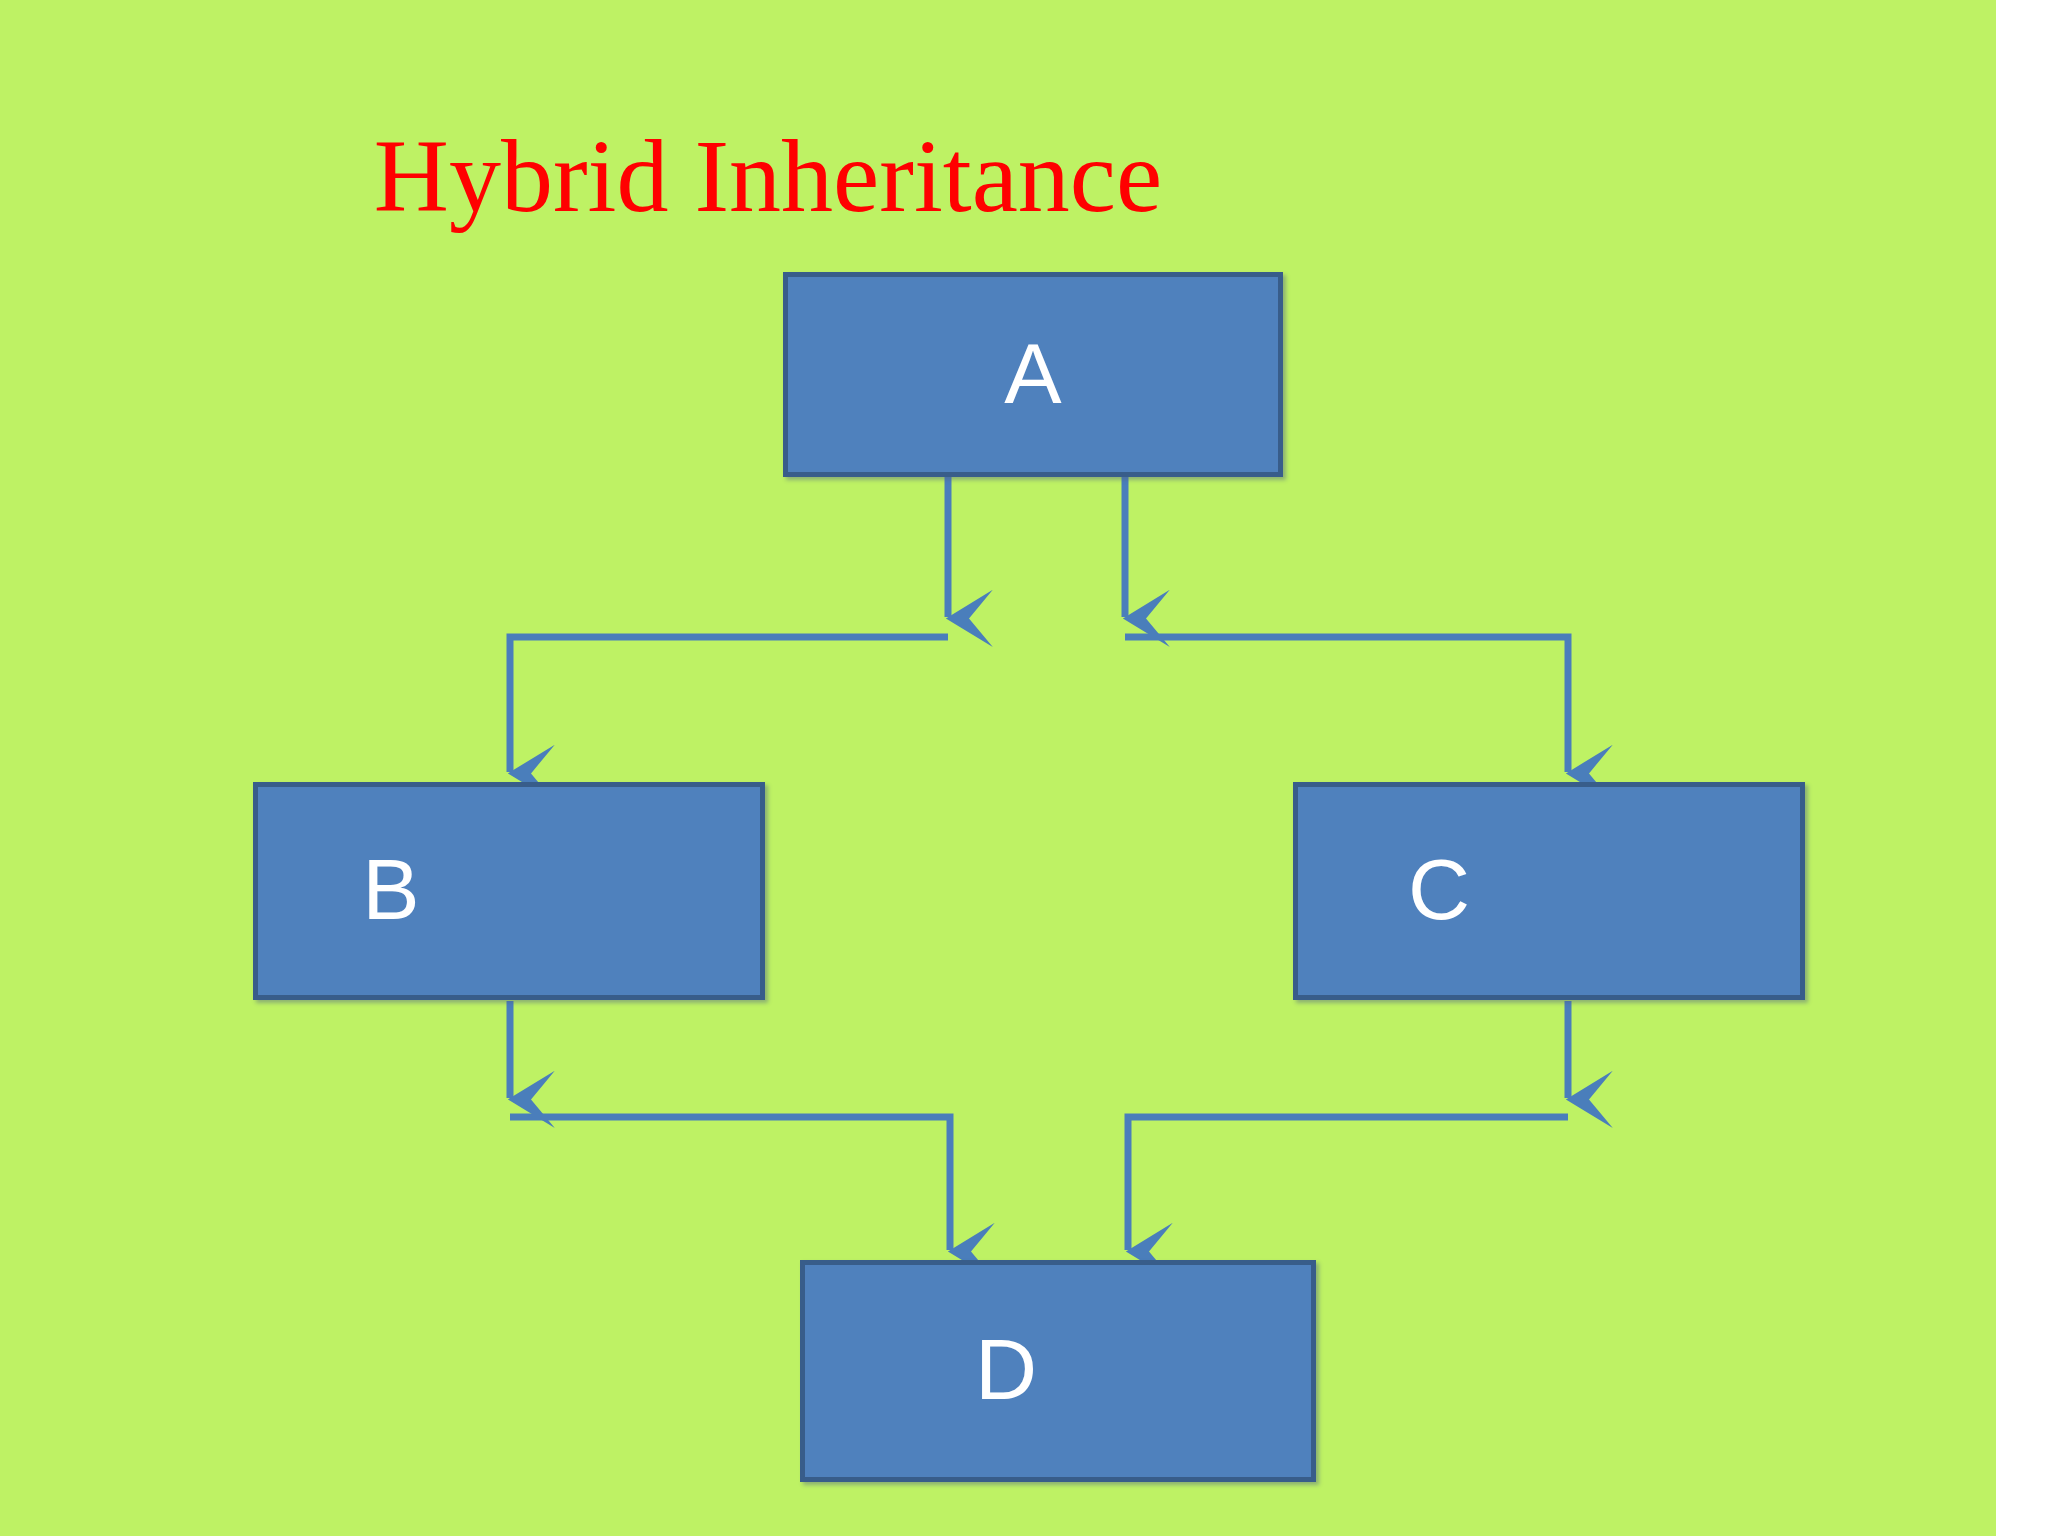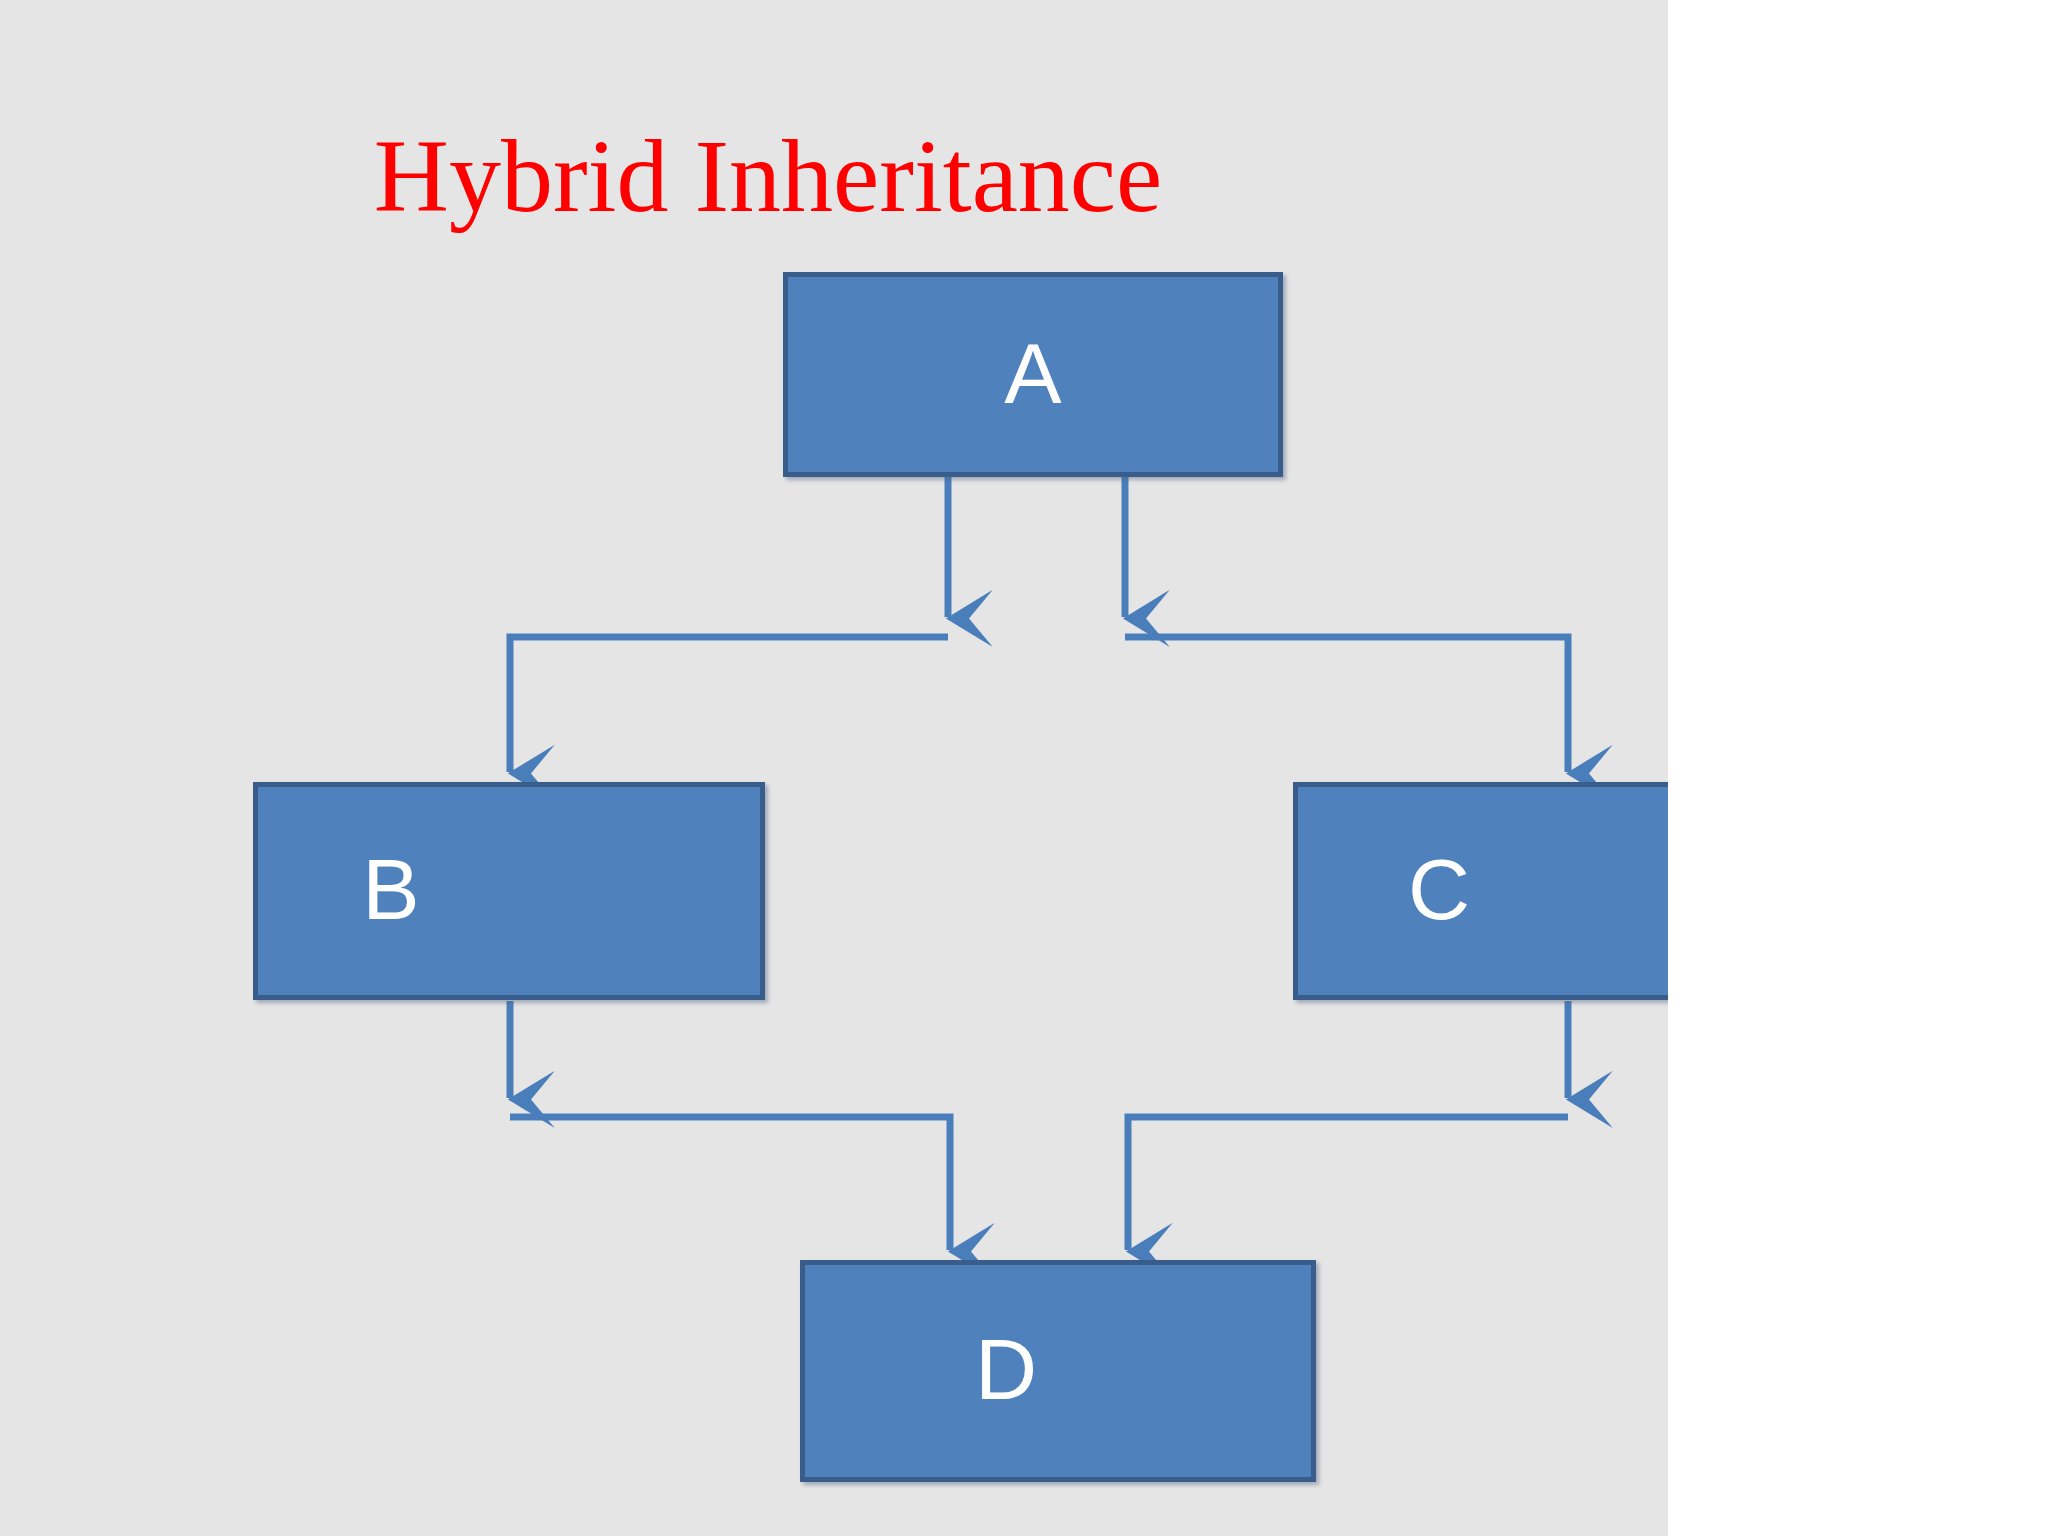--- a/index.html
+++ b/index.html
@@ -5,23 +5,23 @@
   html, body {
     margin: 0;
     padding: 0;
     background: #ffffff;
   }
   body {
     font-family: "Liberation Sans", sans-serif;
   }
   #slide {
     position: relative;
-    width: 1668px;
+    width: 1996px;
     height: 1536px;
-    background: #e5e5e5;
+    background: #bef264;
     overflow: hidden;
   }
   #title {
     position: absolute;
     left: 0;
     top: 124px;
     width: 2048px;
     text-align: center;
     font-family: "Liberation Serif", "DejaVu Serif", serif;
     font-size: 104px;

